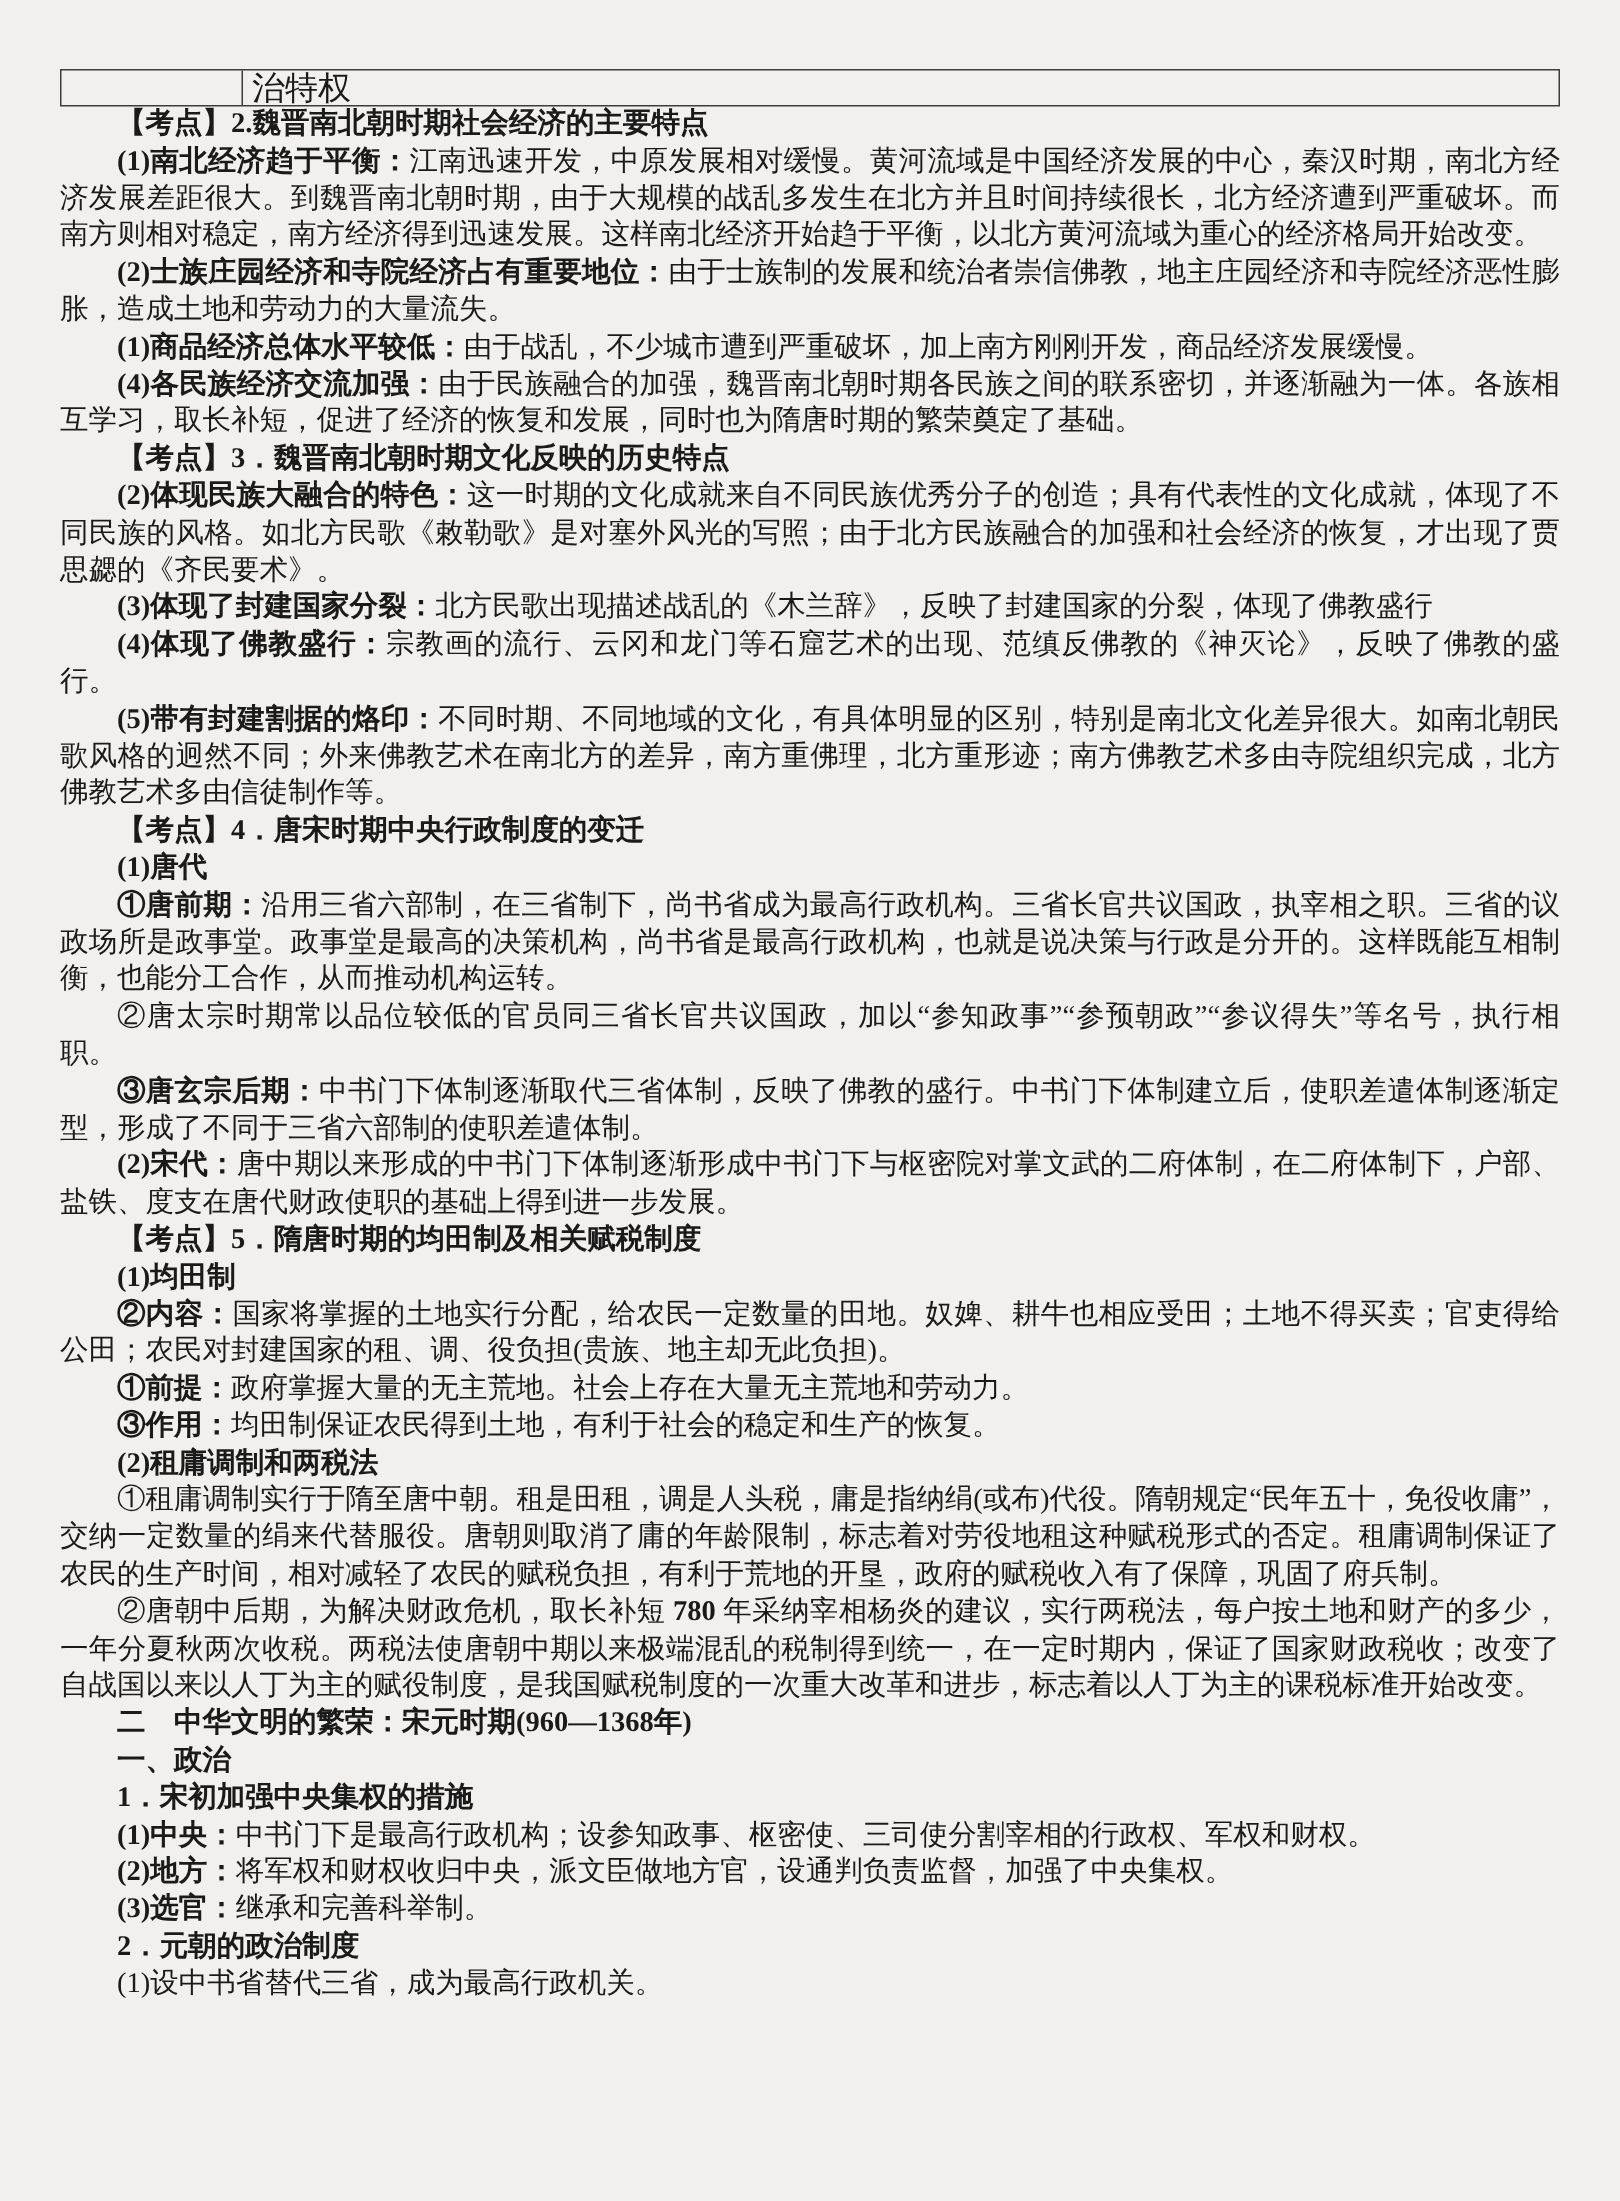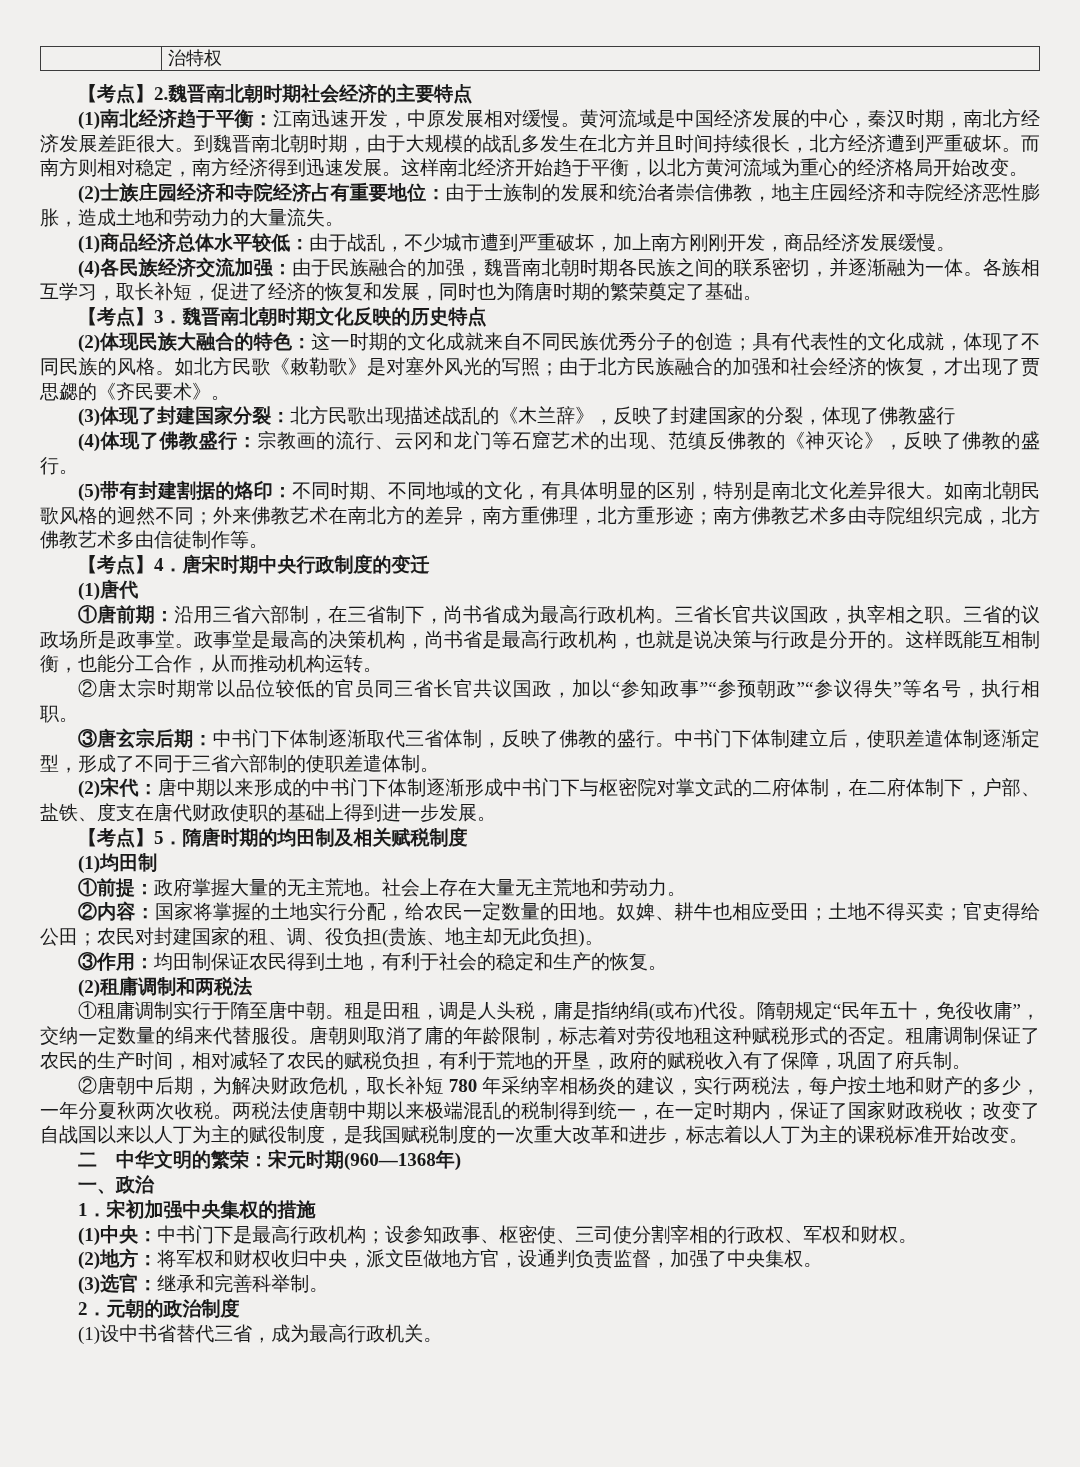--- a/index.html
+++ b/index.html
@@ -17,35 +17,34 @@
     height: 1467px;
     padding: 46px 40px 10px 40px;
   }
   .tablefrag {
     display: flex;
     border: 1px solid #3c3c3c;
     height: 23px;
     background: transparent;
   }
   .cell {
-    font-size: 18px;
+    font-size: 22px;
     line-height: 23px;
     white-space: nowrap;
     overflow: hidden;
   }
   .cell-left {
     width: 120px;
     border-right: 1px solid #3c3c3c;
   }
   .cell-right {
     flex: 1;
     padding: 0 6px;
   }
   .content {
-    margin-top: 11px;
   }
   .para {
     margin: 0;
     text-indent: 2em;
     font-size: 19px;
     line-height: 24.8px;
     text-align: justify;
     letter-spacing: 0;
   }
   .para b { font-weight: bold; }
@@ -70,22 +69,22 @@
       <p class="para"><b>(4)体现了佛教盛行：</b><span>宗教画的流行、云冈和龙门等石窟艺术的出现、范缜反佛教的《神灭论》，反映了佛教的盛行。</span></p>
       <p class="para"><b>(5)带有封建割据的烙印：</b><span>不同时期、不同地域的文化，有具体明显的区别，特别是南北文化差异很大。如南北朝民歌风格的迥然不同；外来佛教艺术在南北方的差异，南方重佛理，北方重形迹；南方佛教艺术多由寺院组织完成，北方佛教艺术多由信徒制作等。</span></p>
       <p class="para heading"><b>【考点】4．唐宋时期中央行政制度的变迁</b></p>
       <p class="para"><b>(1)唐代</b></p>
       <p class="para"><b>①唐前期：</b><span>沿用三省六部制，在三省制下，尚书省成为最高行政机构。三省长官共议国政，执宰相之职。三省的议政场所是政事堂。政事堂是最高的决策机构，尚书省是最高行政机构，也就是说决策与行政是分开的。这样既能互相制衡，也能分工合作，从而推动机构运转。</span></p>
       <p class="para"><span>②唐太宗时期常以品位较低的官员同三省长官共议国政，加以“参知政事”“参预朝政”“参议得失”等名号，执行相职。</span></p>
       <p class="para"><b>③唐玄宗后期：</b><span>中书门下体制逐渐取代三省体制，反映了佛教的盛行。中书门下体制建立后，使职差遣体制逐渐定型，形成了不同于三省六部制的使职差遣体制。</span></p>
       <p class="para"><b>(2)宋代：</b><span>唐中期以来形成的中书门下体制逐渐形成中书门下与枢密院对掌文武的二府体制，在二府体制下，户部、盐铁、度支在唐代财政使职的基础上得到进一步发展。</span></p>
       <p class="para heading"><b>【考点】5．隋唐时期的均田制及相关赋税制度</b></p>
       <p class="para"><b>(1)均田制</b></p>
+      <p class="para"><b>②内容：</b><span>国家将掌握的土地实行分配，给农民一定数量的田地。奴婢、耕牛也相应受田；土地不得买卖；官吏得给公田；农民对封建国家的租、调、役负担(贵族、地主却无此负担)。</span></p>
       <p class="para"><b>①前提：</b><span>政府掌握大量的无主荒地。社会上存在大量无主荒地和劳动力。</span></p>
-      <p class="para"><b>②内容：</b><span>国家将掌握的土地实行分配，给农民一定数量的田地。奴婢、耕牛也相应受田；土地不得买卖；官吏得给公田；农民对封建国家的租、调、役负担(贵族、地主却无此负担)。</span></p>
       <p class="para"><b>③作用：</b><span>均田制保证农民得到土地，有利于社会的稳定和生产的恢复。</span></p>
       <p class="para"><b>(2)租庸调制和两税法</b></p>
       <p class="para"><span>①租庸调制实行于隋至唐中朝。租是田租，调是人头税，庸是指纳绢(或布)代役。隋朝规定“民年五十，免役收庸”，交纳一定数量的绢来代替服役。唐朝则取消了庸的年龄限制，标志着对劳役地租这种赋税形式的否定。租庸调制保证了农民的生产时间，相对减轻了农民的赋税负担，有利于荒地的开垦，政府的赋税收入有了保障，巩固了府兵制。</span></p>
       <p class="para"><span>②唐朝中后期，为解决财政危机，取长补短 </span><b>780</b><span> 年采纳宰相杨炎的建议，实行两税法，每户按土地和财产的多少，一年分夏秋两次收税。两税法使唐朝中期以来极端混乱的税制得到统一，在一定时期内，保证了国家财政税收；改变了自战国以来以人丁为主的赋役制度，是我国赋税制度的一次重大改革和进步，标志着以人丁为主的课税标准开始改变。</span></p>
       <p class="para heading"><b>二　中华文明的繁荣：宋元时期(960—1368年)</b></p>
       <p class="para heading"><b>一、政治</b></p>
       <p class="para heading"><b>1．宋初加强中央集权的措施</b></p>
       <p class="para"><b>(1)中央：</b><span>中书门下是最高行政机构；设参知政事、枢密使、三司使分割宰相的行政权、军权和财权。</span></p>
       <p class="para"><b>(2)地方：</b><span>将军权和财权收归中央，派文臣做地方官，设通判负责监督，加强了中央集权。</span></p>
       <p class="para"><b>(3)选官：</b><span>继承和完善科举制。</span></p>

